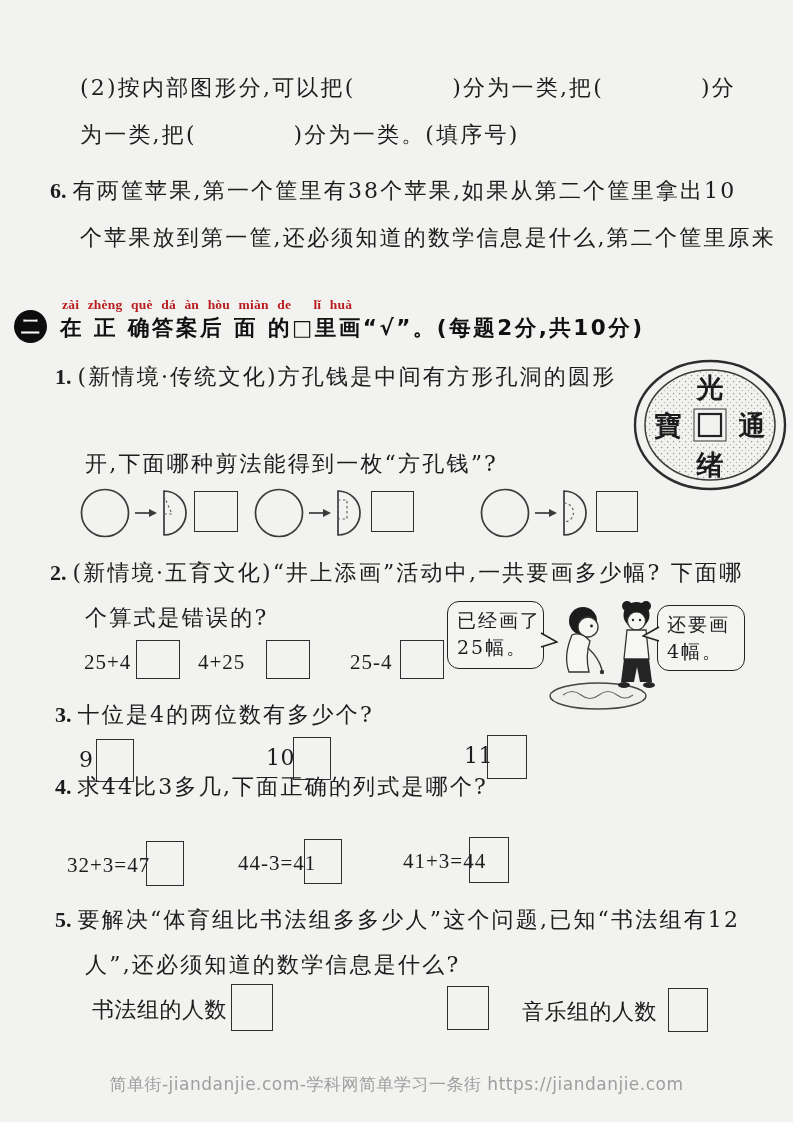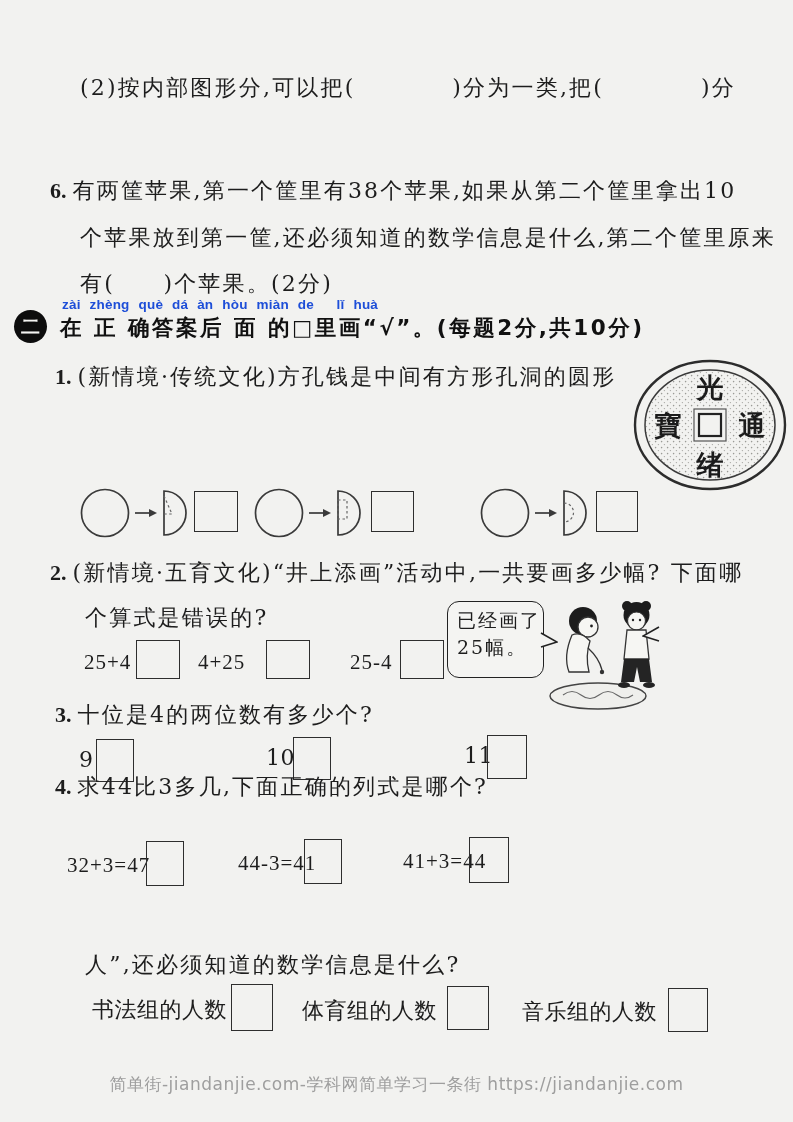--- a/index.html
+++ b/index.html
@@ -21,22 +21,22 @@
     position:absolute;border:1.7px solid #2e2e2e;background:transparent;box-sizing:border-box;
   }
   .sec-marker{
     position:absolute;left:14px;top:310px;width:33px;height:33px;
     background:#0d0d0d;border-radius:50%;color:#f4f4f2;
     font-family:"DejaVu Sans","Liberation Sans",sans-serif;font-weight:700;font-size:19px;
     display:flex;align-items:center;justify-content:center;
   }
   .pinyin{
     position:absolute;left:62px;top:296px;white-space:nowrap;
-    font-family:Liberation Sans, sans-serif;
-    font-size:13.5px;font-weight:600;letter-spacing:.2px;word-spacing:5px;color:#1d4ed8;
+    font-family:Liberation Serif, serif;
+    font-size:13.5px;font-weight:600;letter-spacing:.2px;word-spacing:5px;color:#b91c1c;
   }
   .sec-title{
     position:absolute;left:60px;top:313px;white-space:nowrap;
     font-family:"DejaVu Sans","Liberation Sans",sans-serif;
     font-weight:700;font-size:21.5px;letter-spacing:2.5px;color:#111;
   }
   .bubble{
     position:absolute;border:1.8px solid #222;border-radius:12px;background:#f4f4f2;
     font-size:19px;letter-spacing:2px;line-height:27px;padding:5px 9px;
     white-space:nowrap;box-sizing:border-box;z-index:1;
@@ -52,30 +52,31 @@
   svg{display:block;}
   .shape{stroke:#3a3a3a;fill:none;stroke-width:1.7;}
   .cut{stroke:#666;fill:none;stroke-width:1.2;stroke-dasharray:2.5,2.5;}
 </style>
 </head>
 <body>
 
 <div class="page">
 
   <div class="line" style="left:80px;top:74px">(2)按内部图形分,可以把(　　　　)分为一类,把(　　　　)分</div>
+  <div class="line" style="left:80px;top:121px">为一类,把(　　　　)分为一类。(填序号)</div>
 
   <div class="line" style="left:50px;top:177px"><b class="qnum">6.</b><span>有两筐苹果,第一个筐里有38个苹果,如果从第二个筐里拿出10</span></div>
   <div class="line" style="left:80px;top:224px">个苹果放到第一筐,还必须知道的数学信息是什么,第二个筐里原来</div>
-  <div class="line" style="left:80px;top:270px">有(　　)个苹果。(2分)</div>
 
   <div class="sec-marker">二</div>
   <div class="pinyin">zài zhèng què dá àn hòu miàn de　 lǐ huà</div>
   <div class="sec-title">在 正 确答案后 面 的□里画“√”。(每题2分,共10分)</div>
 
   <div class="line" style="left:55px;top:363px"><b class="qnum">1.</b><span>(新情境·传统文化)方孔钱是中间有方形孔洞的圆形</span></div>
+  <div class="line" style="left:85px;top:450px">开,下面哪种剪法能得到一枚“方孔钱”?</div>
 
   <svg style="position:absolute;left:630px;top:356px" width="160" height="138" viewBox="0 0 160 138">
     <defs>
       <pattern id="stip" width="6" height="6" patternUnits="userSpaceOnUse">
         <circle cx="1.6" cy="1.6" r=".8" fill="#9a9a96"></circle>
         <circle cx="4.4" cy="4.6" r=".7" fill="#aaaaa6"></circle>
       </pattern>
     </defs>
     <ellipse cx="80" cy="69" rx="75" ry="64" fill="#f2f2f0" stroke="#2c2c2c" stroke-width="2.4"></ellipse>
     <ellipse cx="80" cy="69" rx="65" ry="55" fill="url(#stip)" stroke="#3a3a3a" stroke-width="1.5"></ellipse>
@@ -118,21 +119,21 @@
   <div class="line" style="left:50px;top:559px"><b class="qnum">2.</b><span>(新情境·五育文化)“井上添画”活动中,一共要画多少幅? 下面哪</span></div>
   <div class="line" style="left:85px;top:604px">个算式是错误的?</div>
 
   <div class="eq" style="left:84px;top:650px">25+4</div>
   <div class="ansbox" style="left:136px;top:640px;width:44px;height:39px"></div>
   <div class="eq" style="left:198px;top:650px">4+25</div>
   <div class="ansbox" style="left:266px;top:640px;width:44px;height:39px"></div>
   <div class="eq" style="left:350px;top:650px">25-4</div>
   <div class="ansbox" style="left:400px;top:640px;width:44px;height:39px"></div>
 
-  <div class="bubble" style="left:447px;top:601px;width:97px;height:77px">
+  <div class="bubble" style="left:447px;top:601px;width:97px;height:68px">
     <div>已经画了</div>
     <div>25幅。</div>
   </div>
   <svg class="tail" style="left:540px;top:632px" width="18" height="18" viewBox="0 0 18 18">
     <path d="M1 1 L17 10 L1 15" fill="#f4f4f2" stroke="#222" stroke-width="1.6"></path>
   </svg>
 
   <svg class="kids" style="left:543px;top:596px" width="122" height="118" viewBox="0 0 122 118">
 
     <ellipse cx="55" cy="100" rx="48" ry="13" fill="#efefec" stroke="#444" stroke-width="1.5"></ellipse>
@@ -150,43 +151,47 @@
     <circle cx="93.5" cy="19" r="13" fill="#1c1c1c"></circle>
     <circle cx="93.5" cy="25" r="9" fill="#f6f6f3" stroke="#333" stroke-width="1.2"></circle>
     <circle cx="90" cy="24" r="1.2" fill="#222"></circle>
     <circle cx="97" cy="24" r="1.2" fill="#222"></circle>
     <path d="M84 34 L103 34 L106 63 L81 63 Z" fill="#f6f6f3" stroke="#333" stroke-width="1.3"></path>
     <path d="M81 63 L106 63 L109 86 L97 86 L94 71 L91 86 L78 86 Z" fill="#242424"></path>
     <ellipse cx="81" cy="89" rx="6" ry="3" fill="#242424"></ellipse>
     <ellipse cx="106" cy="89" rx="6" ry="3" fill="#242424"></ellipse>
   </svg>
 
+  <div class="bubble" style="left:657px;top:605px;width:88px;height:66px">
+    <div>还要画</div>
+    <div>4幅。</div>
+  </div>
   <svg class="tail" style="left:642px;top:626px" width="18" height="18" viewBox="0 0 18 18">
     <path d="M17 1 L1 10 L17 15" fill="#f4f4f2" stroke="#222" stroke-width="1.6"></path>
   </svg>
 
   <div class="line" style="left:55px;top:701px"><b class="qnum">3.</b><span>十位是4的两位数有多少个?</span></div>
   <div class="optlabel" style="left:79px;top:747px">9</div>
   <div class="ansbox" style="left:96px;top:739px;width:38px;height:43px"></div>
   <div class="optlabel" style="left:266px;top:745px">10</div>
   <div class="ansbox" style="left:293px;top:737px;width:38px;height:43px"></div>
   <div class="optlabel" style="left:464px;top:743px">11</div>
   <div class="ansbox" style="left:487px;top:735px;width:40px;height:44px"></div>
 
   <div class="line" style="left:55px;top:773px"><b class="qnum">4.</b><span>求44比3多几,下面正确的列式是哪个?</span></div>
   <div class="eq" style="left:67px;top:853px">32+3=47</div>
   <div class="ansbox" style="left:146px;top:841px;width:38px;height:45px"></div>
   <div class="eq" style="left:238px;top:851px">44-3=41</div>
   <div class="ansbox" style="left:304px;top:839px;width:38px;height:45px"></div>
   <div class="eq" style="left:403px;top:849px">41+3=44</div>
   <div class="ansbox" style="left:469px;top:837px;width:40px;height:46px"></div>
 
+  <div class="line" style="left:55px;top:906px"><b class="qnum">5.</b><span>要解决“体育组比书法组多多少人”这个问题,已知“书法组有12</span></div>
   <div class="line" style="left:85px;top:951px">人”,还必须知道的数学信息是什么?</div>
   <div class="optlabel" style="left:92px;top:995px;letter-spacing:.5px">书法组的人数</div>
   <div class="ansbox" style="left:231px;top:984px;width:42px;height:47px"></div>
-  <div class="optlabel" style="left:302px;top:996px;letter-spacing:.5px">体育组的人数</div>
   <div class="ansbox" style="left:447px;top:986px;width:42px;height:44px"></div>
   <div class="optlabel" style="left:522px;top:997px;letter-spacing:.5px">音乐组的人数</div>
   <div class="ansbox" style="left:668px;top:988px;width:40px;height:44px"></div>
 
   <div class="footer">简单街-jiandanjie.com-学科网简单学习一条街 https://jiandanjie.com</div>
 
 </div>
 
 </body></html>

